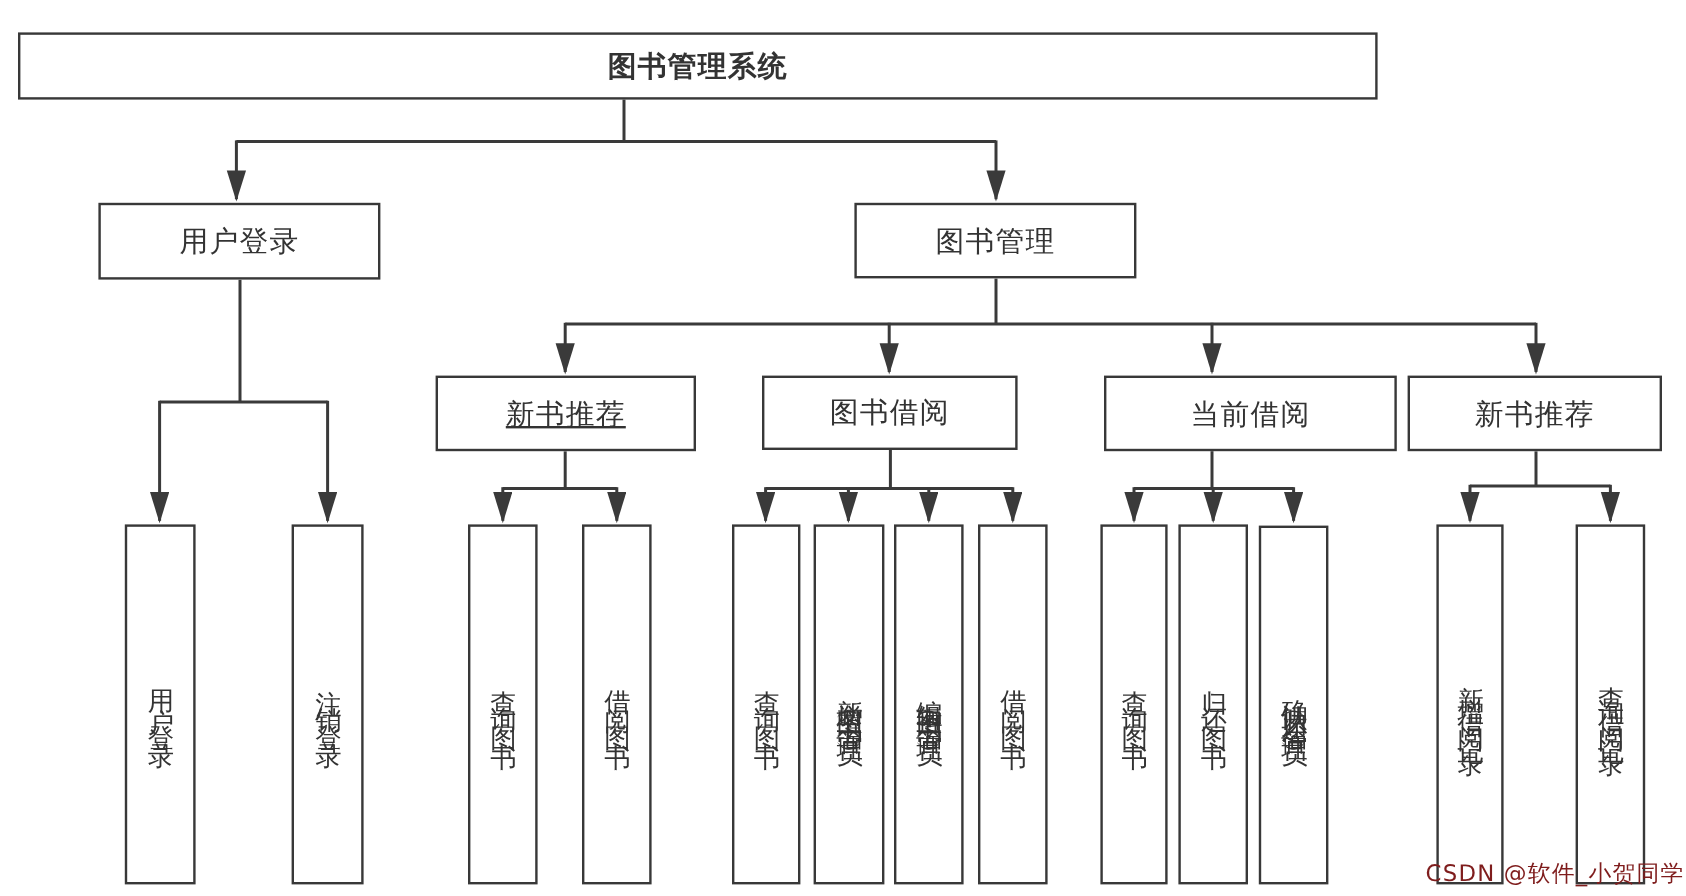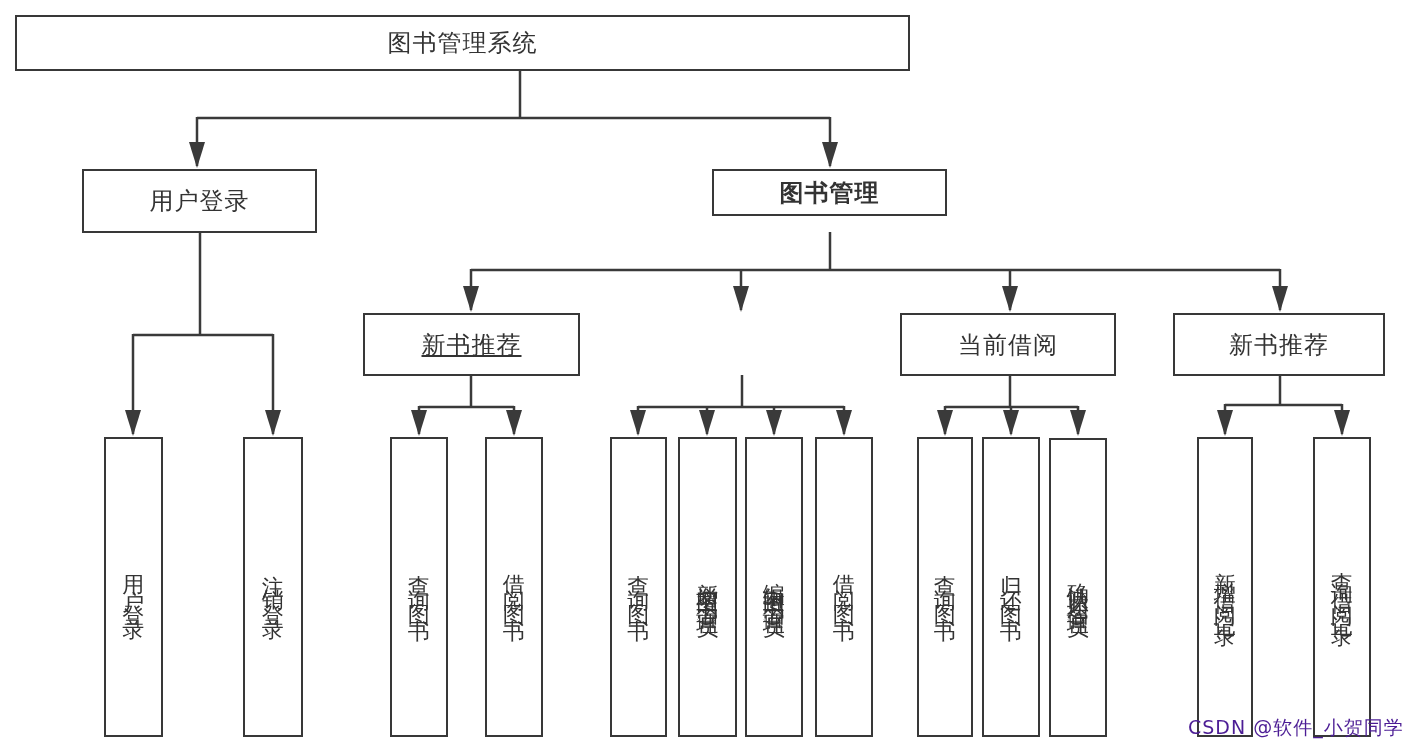--- a/index.html
+++ b/index.html
@@ -61,21 +61,21 @@
     white-space: nowrap;
   }
   .sp4 span { letter-spacing: 15px; }
   .sp6 span { letter-spacing: 11px; }
   .sp10 span { letter-spacing: 5px; }
   .watermark {
     position: absolute;
     left: 1188px;
     top: 715px;
     font-size: 19px;
-    color: #4c1d95;
+    color: #7f1d1d;
     letter-spacing: 1px;
     white-space: nowrap;
     z-index: 5;
     text-align: center;
   }
 </style>
 </head>
 <body>
 
 <div class="canvas">
@@ -121,27 +121,28 @@
     <line x1="945" y1="406" x2="945" y2="434" marker-end="url(#arr)"></line>
     <line x1="1011" y1="406" x2="1011" y2="434" marker-end="url(#arr)"></line>
     <line x1="1078" y1="406" x2="1078" y2="434" marker-end="url(#arr)"></line>
 
     <line x1="1280" y1="376" x2="1280" y2="405"></line>
     <line x1="1225" y1="405" x2="1342" y2="405"></line>
     <line x1="1225" y1="404" x2="1225" y2="434" marker-end="url(#arr)"></line>
     <line x1="1342" y1="404" x2="1342" y2="434" marker-end="url(#arr)"></line>
   </svg>
 
-  <div class="box" style="left:15px; top:15px; width:895px; height:56px;">图书管理系统</div>
+  <div class="box" style="left:15px; top:27px; width:1133px; height:56px;font-weight:bold;">图书管理系统</div>
 
   <div class="box" style="left:82px; top:169px; width:235px; height:64px;">用户登录</div>
-  <div class="box" style="left:712px; top:169px; width:235px; height:47px;font-weight:bold;">图书管理</div>
+  <div class="box" style="left:712px; top:169px; width:235px; height:63px;">图书管理</div>
 
   <div class="box" style="left:363px; top:313px; width:217px; height:63px;text-decoration:underline;">新书推荐</div>
-  <div class="box" style="left:900px; top:313px; width:216px; height:63px;">当前借阅</div>
+  <div class="box" style="left:635px; top:313px; width:213px; height:62px;">图书借阅</div>
+  <div class="box" style="left:920px; top:313px; width:244px; height:63px;">当前借阅</div>
   <div class="box" style="left:1173px; top:313px; width:212px; height:63px;">新书推荐</div>
 
   <div class="vbox sp4" style="left:104px; top:437px; width:59px; height:300px;">
     <span>用户登录</span>
   </div>
   <div class="vbox sp4" style="left:243px; top:437px; width:60px; height:300px;">
     <span>注销登录</span>
   </div>
 
   <div class="vbox sp4" style="left:390px; top:437px; width:58px; height:300px;">

